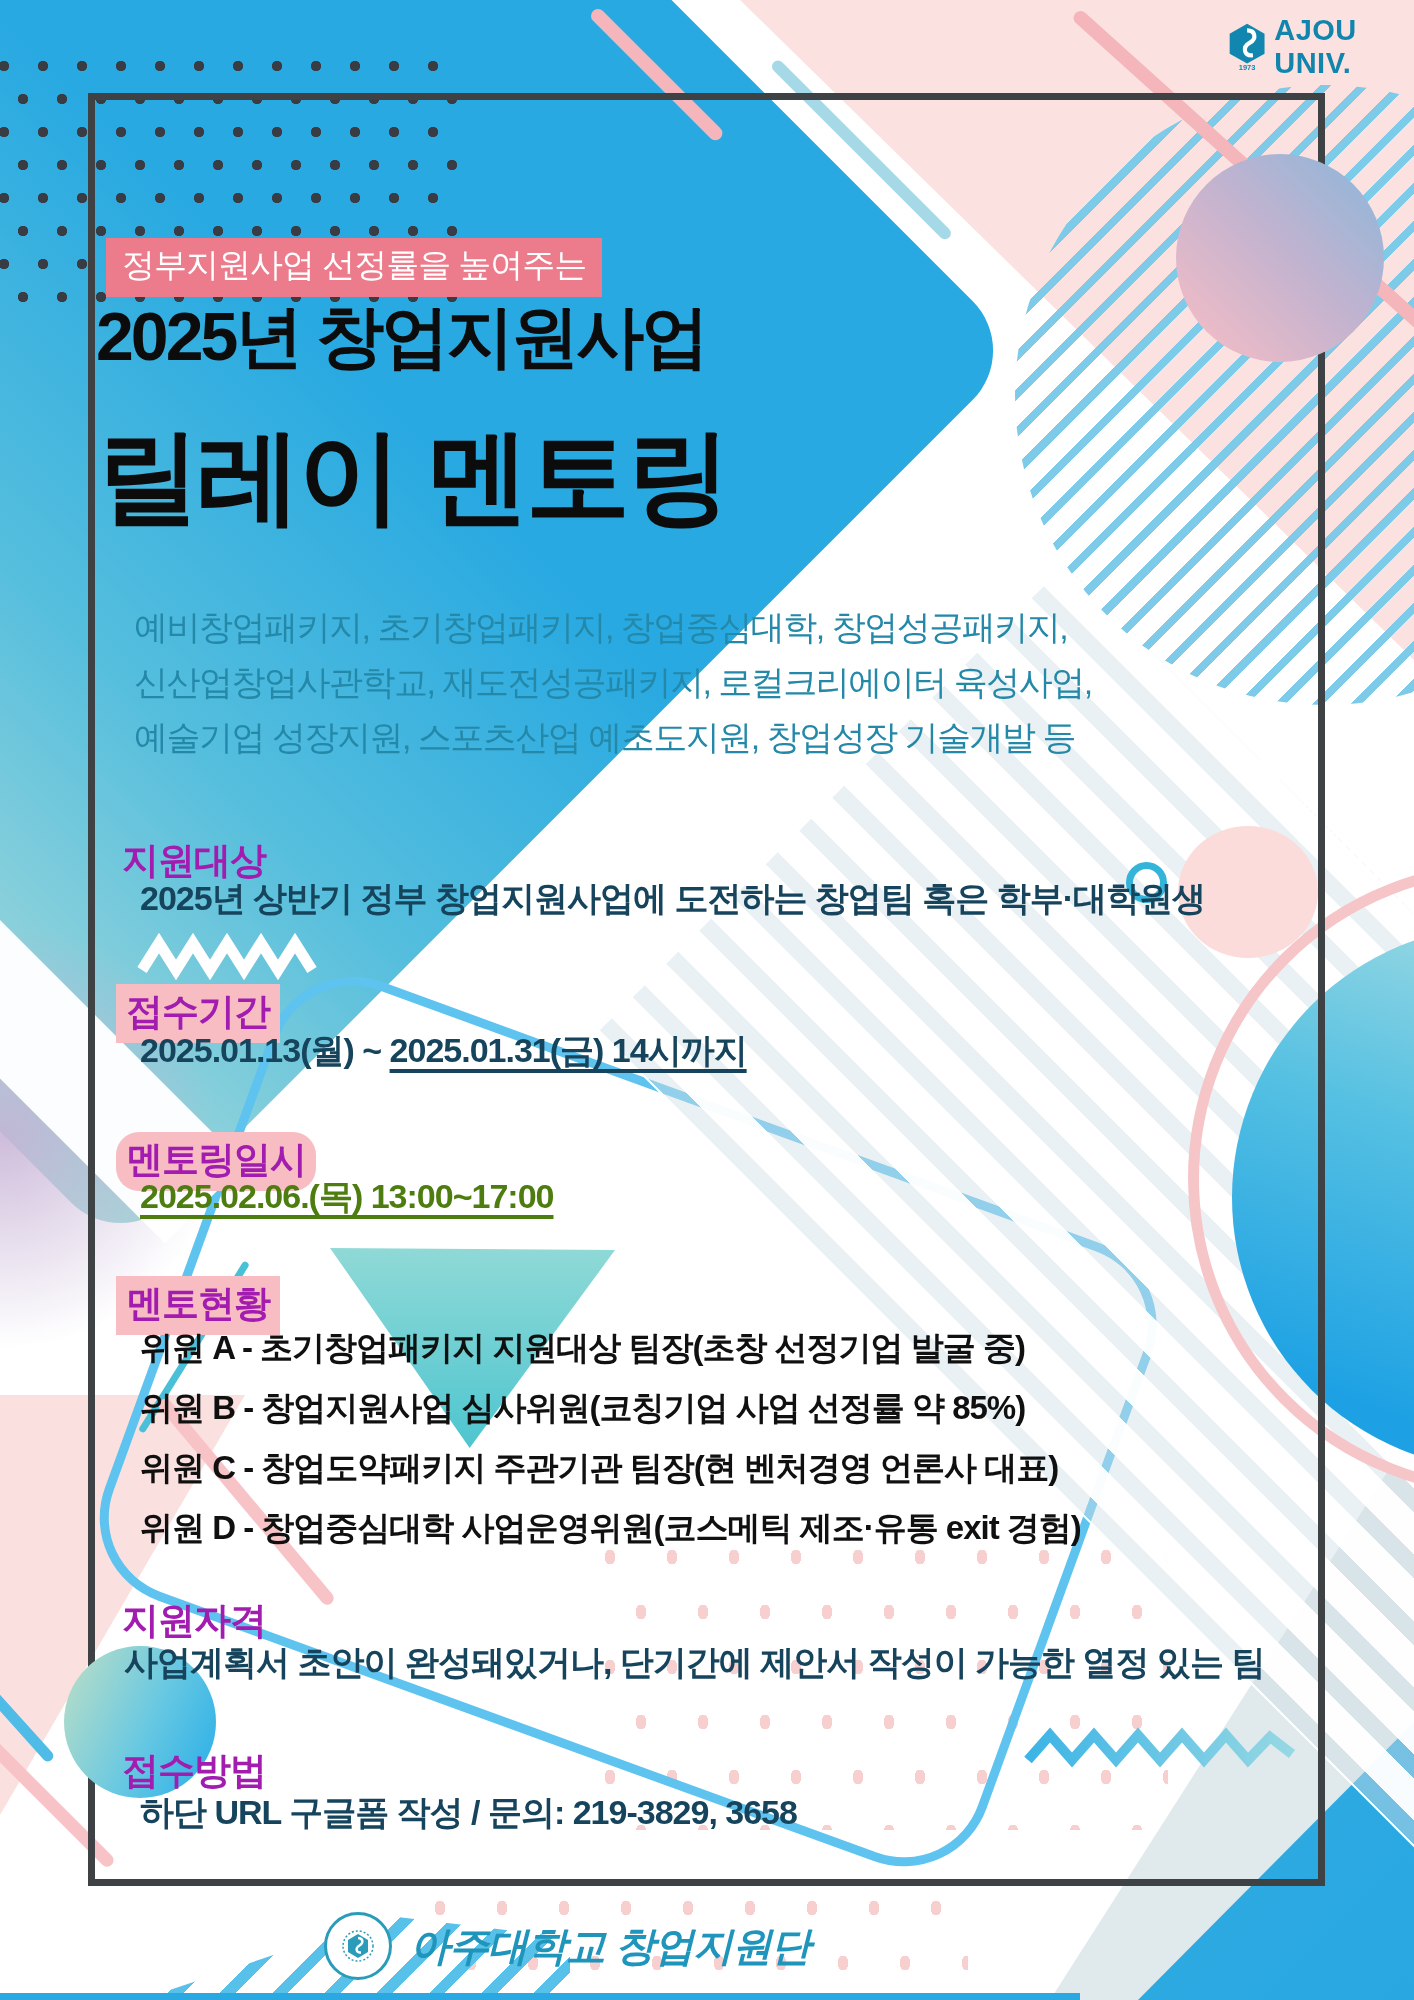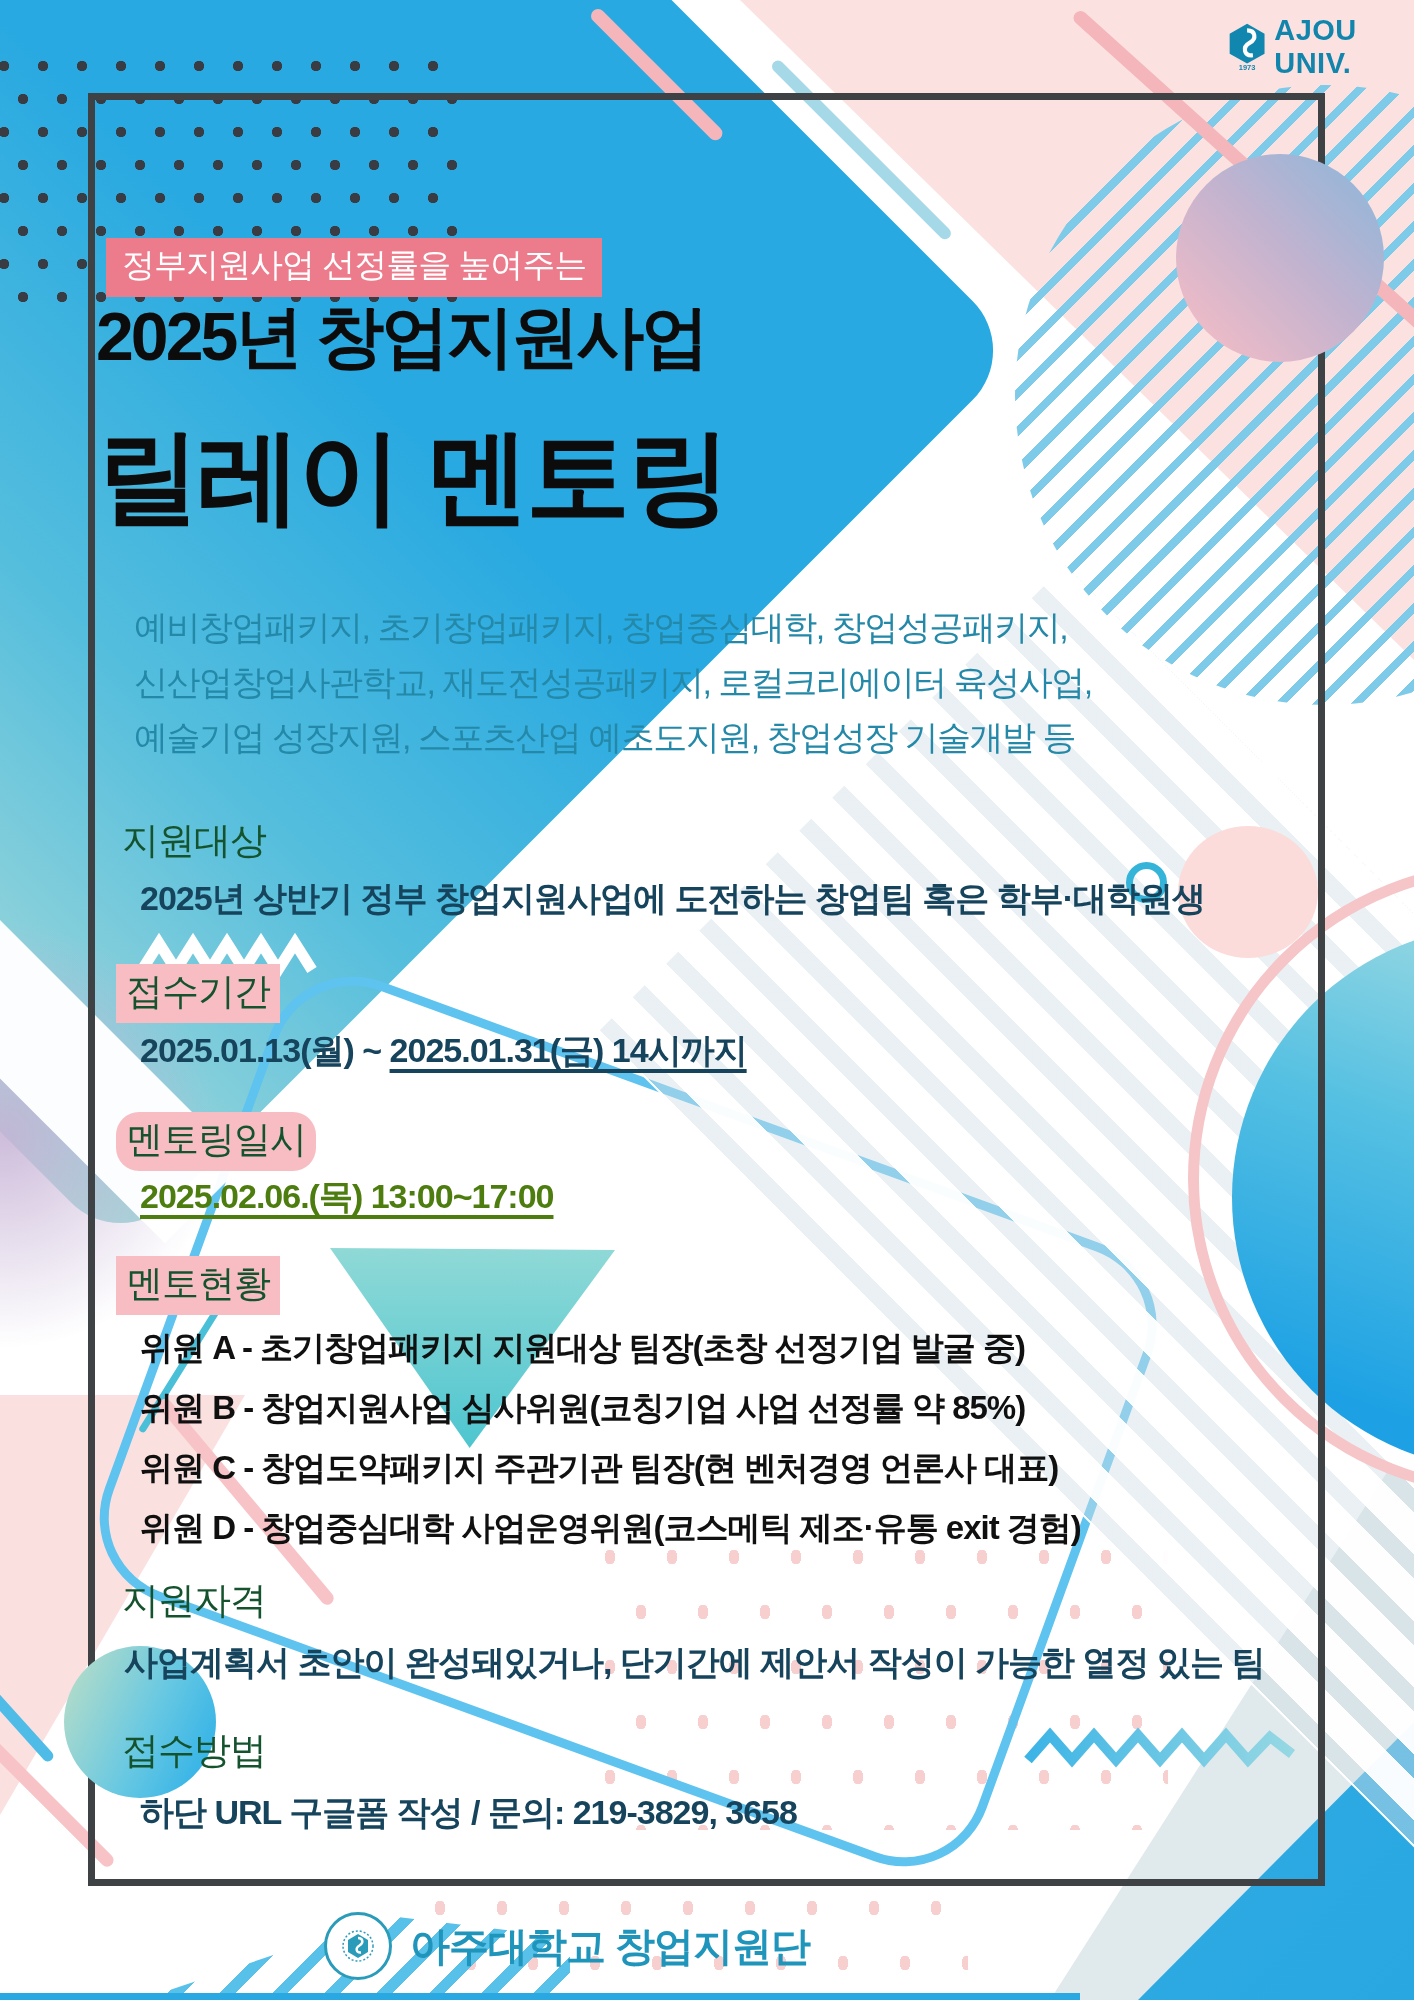--- a/index.html
+++ b/index.html
@@ -121,31 +121,31 @@
   .logo-text{font-size:29px; font-weight:800; color:#1285ad; letter-spacing:.5px;}
 
   
   .badge{left:106px; top:238px; z-index:50; background:#ec7b8b; color:#ffffff;
     font-size:33px; font-weight:500; padding:5px 16px 9px; letter-spacing:-1px;}
   .title{left:96px; z-index:50; color:#0c0c0c; font-weight:900; letter-spacing:-3px; line-height:1.0;}
   .title1{top:302px; font-size:68px;}
   .title2{top:424px; font-size:104px;}
   .subtitle{left:134px; top:600px; z-index:50; color:#2488a8; font-size:34px; font-weight:500;
     line-height:55px; letter-spacing:-1.5px;}
-  .sec-head{z-index:50; font-size:37px; font-weight:400; color:#14532d; letter-spacing:-1px;}
+  .sec-head{z-index:50; font-size:37px; font-weight:700; color:#a21caf; letter-spacing:-1px;margin-top:20px;}
   .pink-hl{background:#f7bdc3; padding:3px 10px 6px;}
   .sec-body{z-index:50; font-size:34px; font-weight:700; color:#16445c; letter-spacing:-1px;}
   .mentor-line{color:#101010; font-size:33px; font-weight:700; letter-spacing:-1px;
     line-height:60px;}
   .u{text-decoration:underline; text-decoration-thickness:4px; text-underline-offset:7px;}
   .red{color:#4d7c0f;}
 
   
   .footer{left:0; top:1912px; width:1134px; z-index:50; display:flex; justify-content:center;
-    align-items:center; gap:18px;}
+    align-items:center; gap:18px;font-style:italic;}
   .seal{width:62px; height:62px; border-radius:50%; border:3px solid #2a9cba; background:#fff;
     display:flex; align-items:center; justify-content:center; flex-direction:column;}
   .seal-core{width:34px; height:34px;}
   .footer-text{font-size:40px; font-weight:800; color:#2095bb; letter-spacing:-1px;}
 </style>
 </head>
 <body>
 
 <div class="poster">
 

